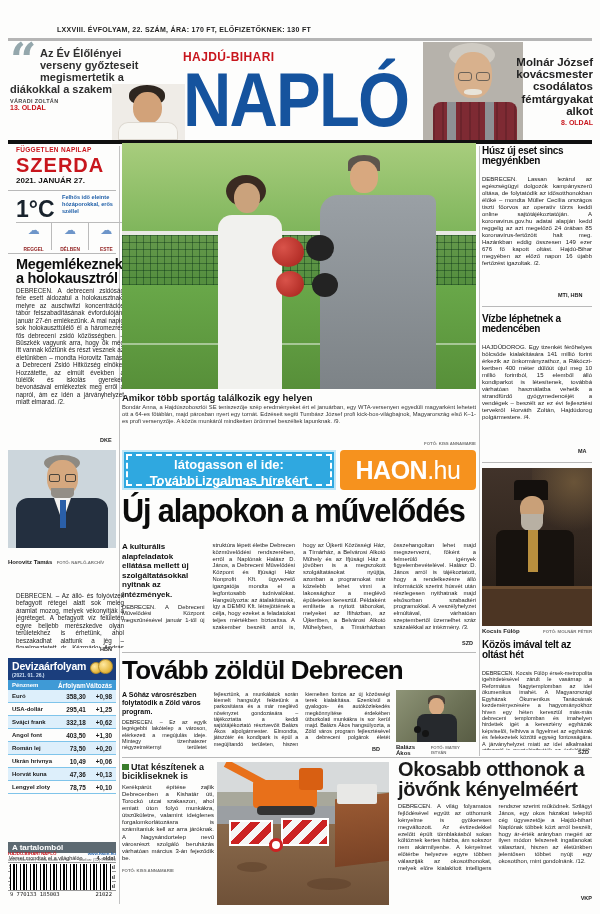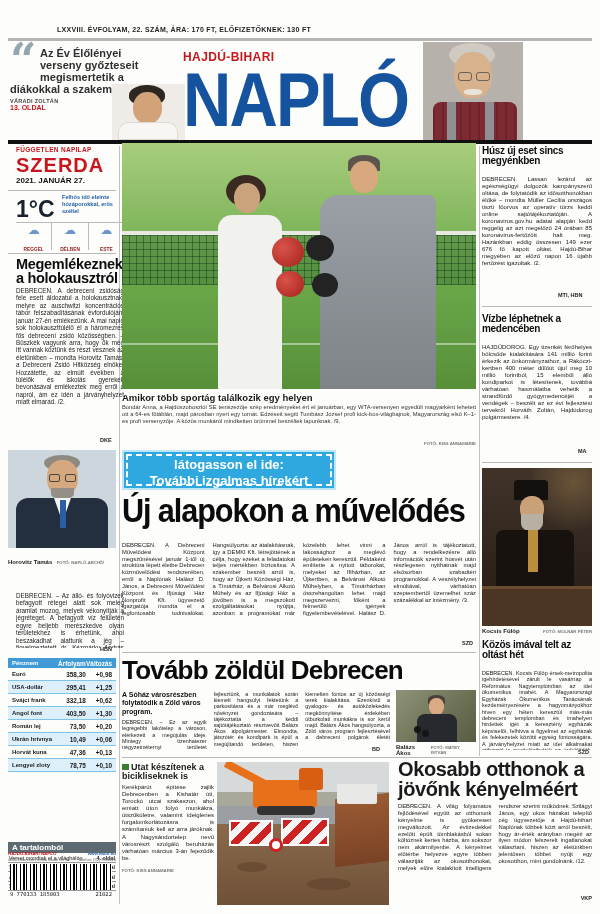--- a/index.html
+++ b/index.html
@@ -229,20 +229,24 @@
     <div class="hair"></div>
     <div class="face"></div>
     <div class="gl" style="left:35px;"></div>
     <div class="gl" style="left:53px;"></div>
     <div class="mo"></div>
     <div class="shirt"></div>
     <div class="susp" style="left:24px;"></div>
     <div class="susp" style="left:62px;"></div>
   </div>
 
+  <div class="abs teaser-r">
+    <span>Molnár József kovácsmester csodálatos fémtárgyakat alkot</span>
+    <div class="pg red">8. OLDAL</div>
+  </div>
 
   <div class="abs blackrule"></div>
   <div class="abs vrule vdiv-l"></div>
   <div class="abs vrule vdiv-r"></div>
 
   <div class="abs lc flag-label red">FÜGGETLEN NAPILAP</div>
   <div class="abs lc day red">SZERDA</div>
   <div class="abs lc date">2021. JANUÁR 27.</div>
   <div class="abs hrule" style="left:8px;top:190px;width:108px;"></div>
 
@@ -280,20 +284,26 @@
   </div>
   <div class="abs" style="left:8px;top:550px;width:108px;">
     <span class="lcap">Horovitz Tamás</span>
     <span class="lcredit">FOTÓ: NAPLÓ-ARCHÍV</span>
   </div>
 
   <div class="abs lc lbody jt clip" style="top:592px;height:56px;">DEBRECEN. – Az álló- és folyóvizek befagyott rétegei alatt sok meleg áramlat mozog, melyek vékonyítják a jégréteget. A befagyott víz felületén egyre beljebb merészkedve olyan területekhez is érhetünk, ahol beszakadhat alattunk a jég – figyelmeztetett dr. Kézmárky András speciális mentő. /1.</div>
   <div class="abs sign" style="left:100px;top:646px;">HBN</div>
 
   <div class="abs cur">
+    <div class="cur-head">
+      <div class="cur-title">Devizaárfolyam</div>
+      <div class="cur-sub">(2021. 01. 26.)</div>
+      <div class="coin coin1"></div>
+      <div class="coin coin2"></div>
+    </div>
     <div class="cur-sub-row">
       <div class="c-name">Pénznem</div>
       <div class="c-rate">Árfolyam</div>
       <div class="c-chg">Változás</div>
     </div>
     <div class="cur-row">
       <div class="c-name">Euró</div>
       <div class="c-rate">358,30</div>
       <div class="c-chg">+0,98</div>
     </div>
@@ -388,24 +398,26 @@
     <div class="capt-title">Amikor több sportág találkozik egy helyen</div>
     <div class="capt-body jt clip" style="height:28px;">Bondár Anna, a Hajdúszoboszlói SE teniszezője szép eredményeket ért el januárban, egy WTA-versenyen egyedüli magyarként lehetett ott a 64-es főtáblán, majd párosban nyert egy tornát. Edzéseit segíti Tumbász József profi kick-box-világbajnok, Magyarország első K–1-es profi versenyzője. A közös munkáról mindketten örömmel beszéltek lapunknak. /9.</div>
     <div class="capt-credit">FOTÓ: KISS ANNAMARIE</div>
   </div>
 
   <div class="abs haon">
     <div class="haon-blue">
       <div>látogasson el ide:</div>
       <div>További izgalmas hírekért</div>
     </div>
+    <div class="haon-orange"><b>HAON</b><span>.hu</span></div>
   </div>
 
   <div class="abs h1">Új alapokon a művelődés</div>
   <div class="abs story1 clip">
+    <p class="lead">A kulturális alapfeladatok ellátása mellett új szolgáltatásokkal nyitnak az intézmények.</p>
     <p class="body6 jt">DEBRECEN. A Debreceni Művelődési Központ megszűnésével január 1-től új struktúra lépett életbe Debrecen közművelődési rendszerében, erről a Naplónak Halász D. János, a Debreceni Művelődési Központ és Ifjúsági Ház Nonprofit Kft. ügyvezető igazgatója mondta el a legfontosabb tudnivalókat. Hangsúlyozta: az átalakításnak, így a DEMKI Kft. létrejöttének a célja, hogy ezeket a feladatokat teljes mértékben biztosítsa. A szakember beszélt arról is, hogy az Újkerti Közösségi Ház, a Tímárház, a Belvárosi Alkotó Műhely és az Ifjúsági Ház a jövőben is a megszokott szolgáltatásokat nyújtja, azonban a programokat már közelebb lehet vinni a lakossághoz a meglévő épületeken keresztül. Példaként említette a nyitott táborokat, melyeket az Ifiházban, az Újkertben, a Belvárosi Alkotó Műhelyben, a Tímárházban összehangoltan lehet majd megszervezni, főként a felmerülő igények figyelembevételével. Halász D. János arról is tájékoztatott, hogy a rendelkezésre álló információk szerint húsvét után részlegesen nyithatnak majd elsősorban szabadtéri programokkal. A veszélyhelyzet elmúltával, várhatóan szeptembertől üzemelhet száz százalékkal az intézmény. /3.</p>
   </div>
   <div class="abs sign s1sign">SZD</div>
 
   <div class="abs hrule crule1"></div>
 
   <div class="abs h2">Tovább zöldül Debrecen</div>
   <div class="abs story2 clip">
     <p class="lead">A Sóház városrészben folytatódik a Zöld város program.</p>
     <p class="body6 jt">DEBRECEN. – Ez az egyik legrégebbi lakótelep a városon, elérkezett a megújulás ideje. Mintegy tizenhatezer négyzetméternyi területet fejlesztünk, a munkálatok során kiemelt hangsúlyt fektetünk a parkosításra és a már meglévő növényzet gondozására – tájékoztatta a keddi sajtótájékoztató résztvevőit Balázs Ákos alpolgármester. Elmondta, játszótér és kondipark is épül a megújítandó területen, hiszen kiemelten fontos az új közösségi terek kialakítása. Ezenkívül a gyalogos- és autóközlekedés megkönnyítése érdekében útburkolati munkákra is sor kerül majd. Balázs Ákos hangsúlyozta, a Zöld város program fejlesztésével a debreceni polgárok életét szeretnék kényelmesebbé és tisztábbá tenni. /2.</p>

